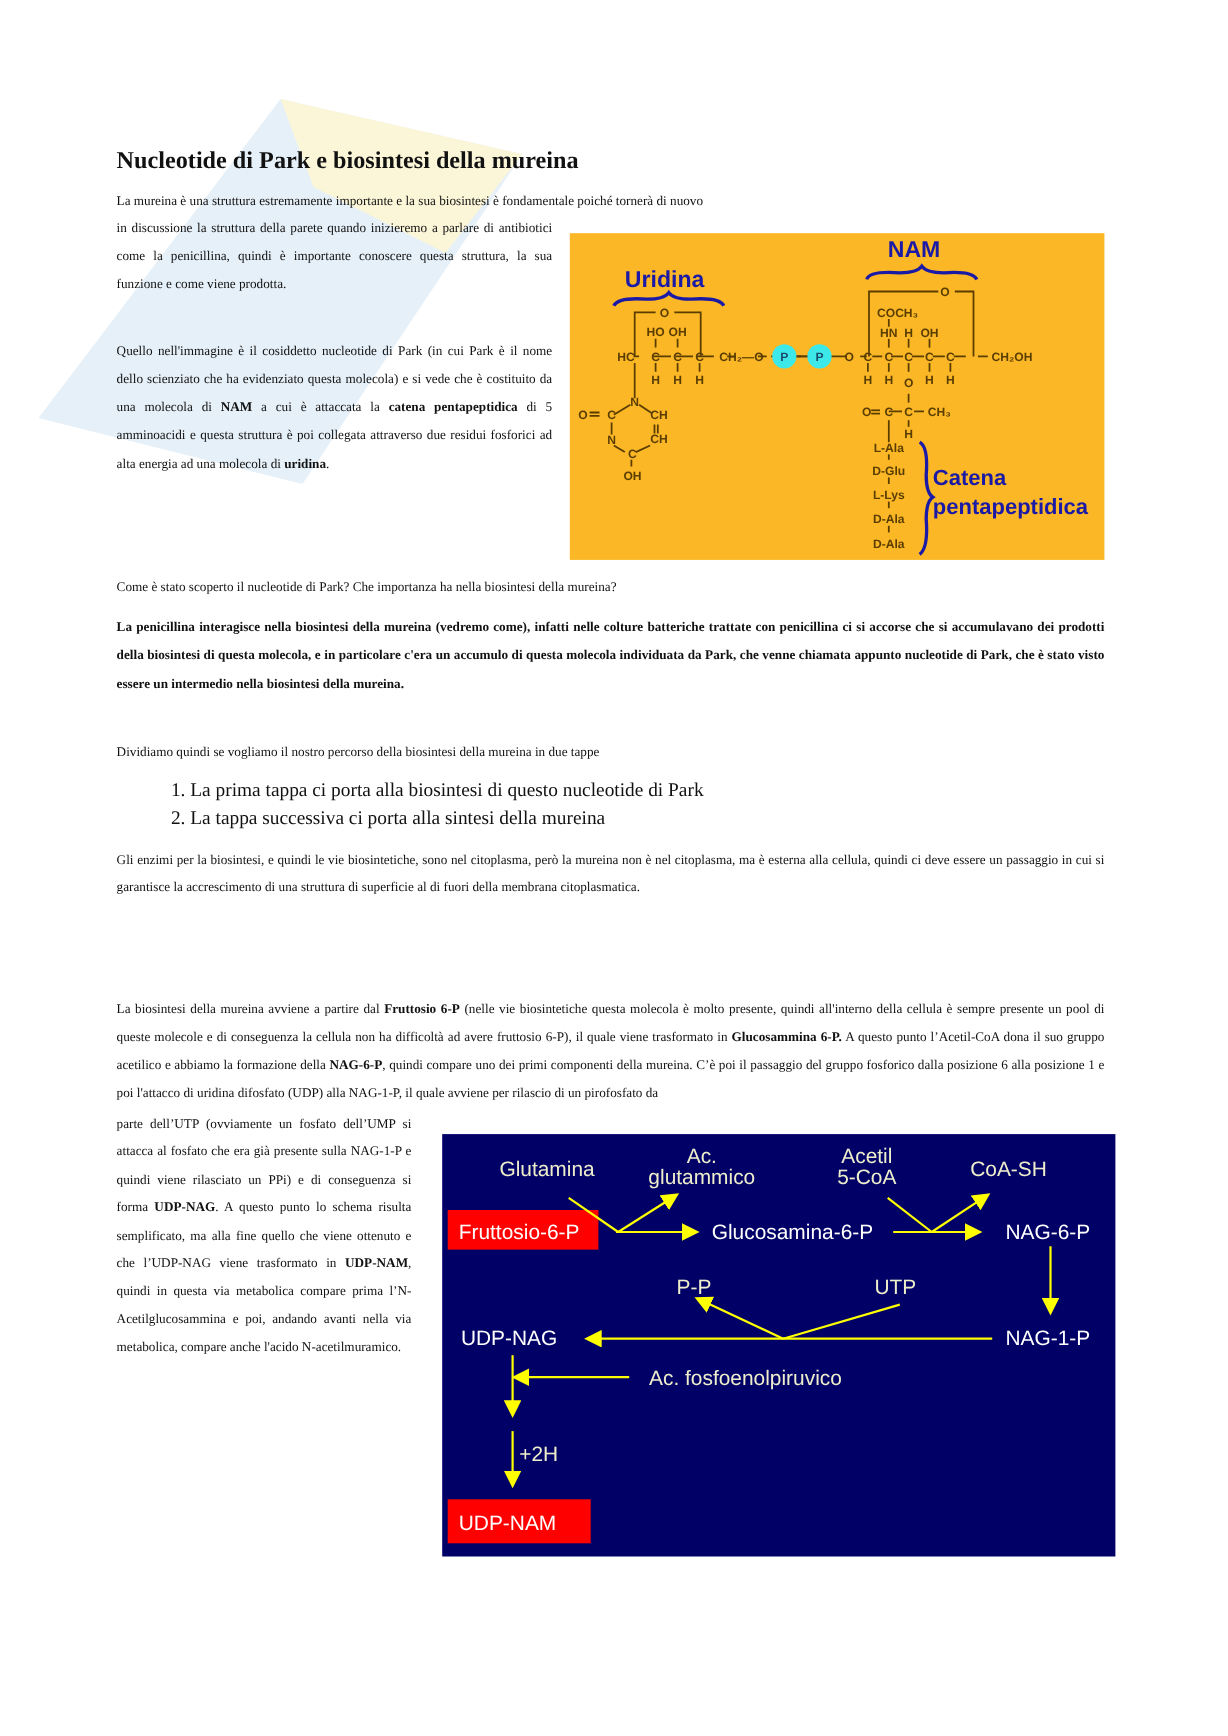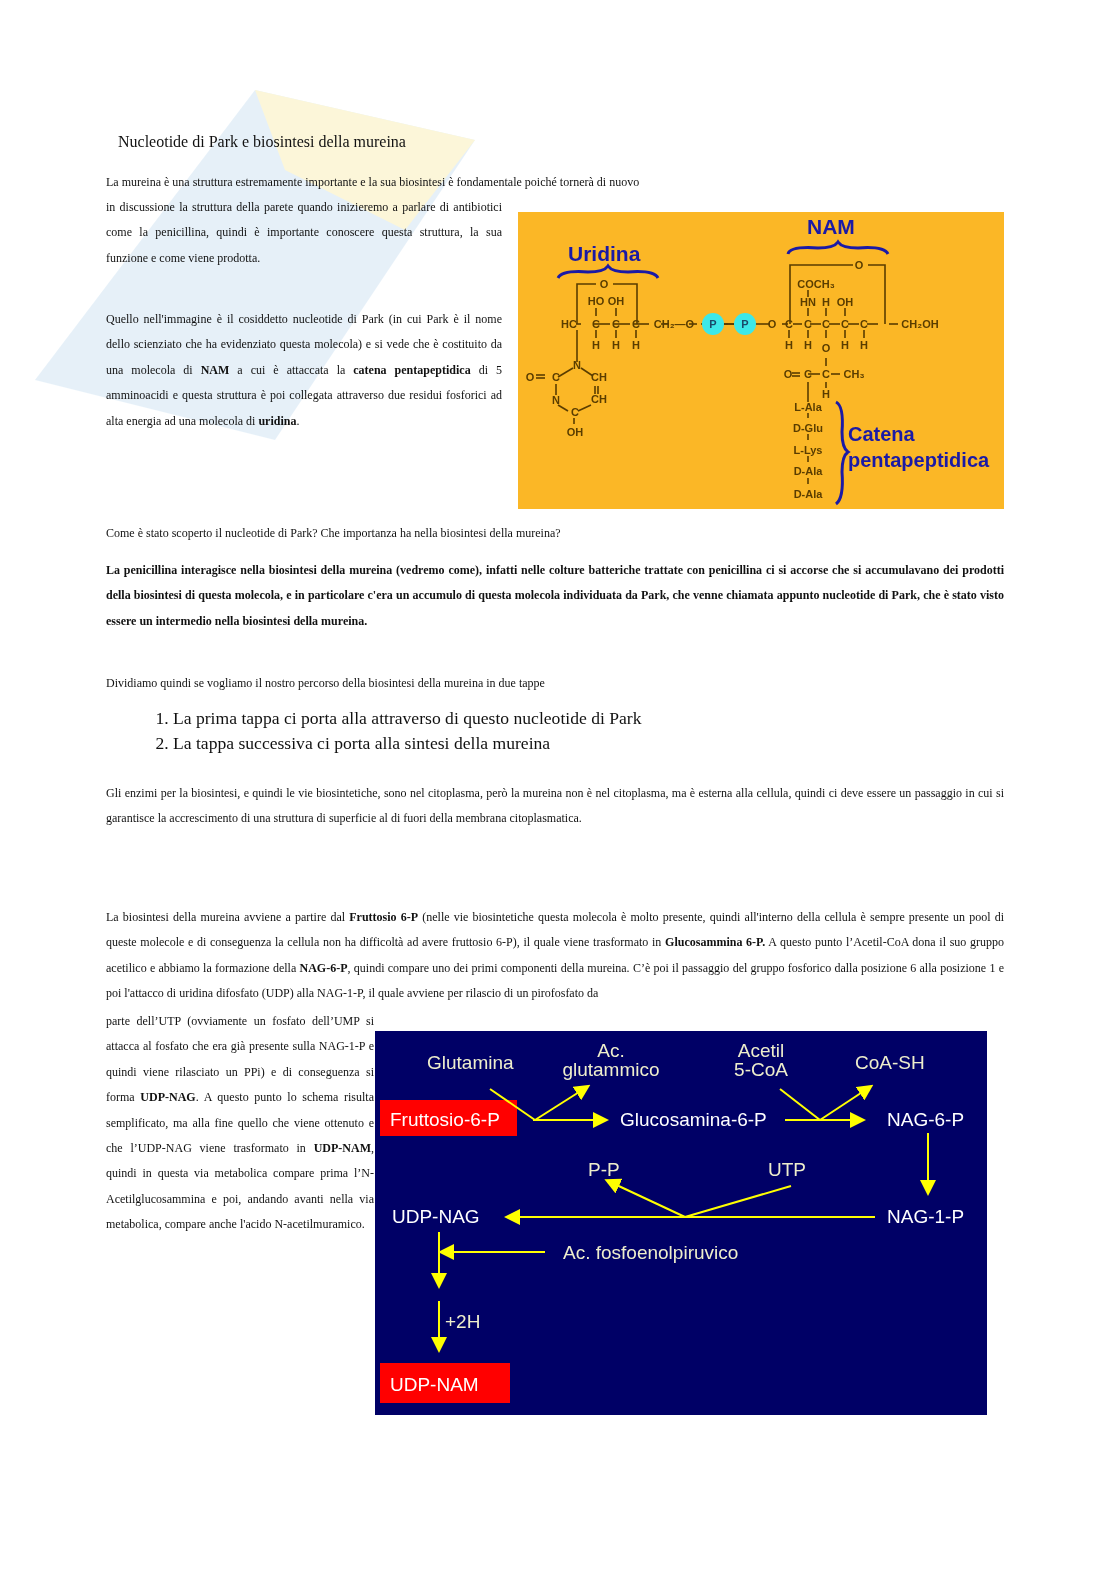--- a/index.html
+++ b/index.html
@@ -1,34 +1,34 @@
 <!DOCTYPE html>
 <html><head>
   <meta charset="utf-8">
   <style>
     html, body { margin: 0; padding: 0; background: #ffffff; }
     body { width: 1116px; height: 1578px; position: relative; overflow: hidden;
            font-family: "Liberation Serif", "DejaVu Serif", serif; color: #111; }
     .watermark { position: absolute; left: 25px; top: 50px; width: 460px; height: 400px; pointer-events: none; opacity: 0.28; }
     .page { position: absolute; left: 106px; top: 0; width: 898px; }
     .t { position: absolute; font-size: 12px; line-height: 25.4px; text-align: justify; }
-    h1.title { position: absolute; top: 133px; left: 12px; margin: 0; font-size: 16px; font-weight: normal; }
+    h1.title { position: absolute; top: 133px; left: 0; margin: 0; font-size: 22px; font-weight: bold; }
     .p1a { top: 170px; left: 0; width: 898px; white-space: nowrap; }
     .p1b { top: 195px; left: 0; width: 396px; text-align-last: left; }
     .p2 { top: 307px; left: 0; width: 396px; }
     .fig1 { position: absolute; left: 412px; top: 212px; width: 486px; height: 297px; background: #fbb726; }
     .q { top: 521px; left: 0; white-space: nowrap; }
     .p3 { top: 558px; left: 0; width: 898px; font-weight: bold; }
     .p4 { top: 671px; left: 0; white-space: nowrap; }
     ol.steps { position: absolute; top: 706px; left: 0; margin: 0; padding-left: 67px; font-size: 17.6px; line-height: 25.4px; }
     ol.steps li { padding-left: 0; }
-    .p5 { top: 769px; left: 0; width: 898px; margin-top: 12px; }
+    .p5 { top: 769px; left: 0; width: 898px; }
     .p6 { top: 905px; left: 0; width: 898px; }
     .p6b { top: 1009px; left: 0; width: 268px; }
-    .fig2 { position: absolute; left: 269px; top: 1031px; width: 612px; height: 384px; background: #000066; }
+    .fig2 { position: absolute; left: 296px; top: 1031px; width: 612px; height: 384px; background: #000066; }
     b { font-weight: bold; }
     svg text { font-family: "Liberation Sans", "DejaVu Sans", sans-serif; }
   </style>
 </head>
 <body>
 
 <svg class="watermark" viewBox="0 0 460 400">
   <polygon points="10,330 230,40 450,90 250,390" fill="#a8cbe8"></polygon>
   <polygon points="230,40 450,90 380,180 260,120" fill="#f5e27a"></polygon>
 </svg>
@@ -176,21 +176,21 @@
         <path d="M318,190 Q326,194 324,220 Q324,236 330,240 Q324,244 324,260 Q326,286 318,292"></path>
       </g>
     </svg>
   </div>
 
   <div class="t q">Come è stato scoperto il nucleotide di Park? Che importanza ha nella biosintesi della mureina?</div>
   <div class="t p3">La penicillina interagisce nella biosintesi della mureina (vedremo come), infatti nelle colture batteriche trattate con penicillina ci si accorse che si accumulavano dei prodotti della biosintesi di questa molecola, e in particolare c'era un accumulo di questa molecola individuata da Park, che venne chiamata appunto nucleotide di Park, che è stato visto essere un intermedio nella biosintesi della mureina.</div>
   <div class="t p4">Dividiamo quindi se vogliamo il nostro percorso della biosintesi della mureina in due tappe</div>
 
   <ol class="steps">
-    <li>La prima tappa ci porta alla attraverso di questo nucleotide di Park</li>
+    <li>La prima tappa ci porta alla biosintesi di questo nucleotide di Park</li>
     <li>La tappa successiva ci porta alla sintesi della mureina</li>
   </ol>
 
   <div class="t p5">Gli enzimi per la biosintesi, e quindi le vie biosintetiche, sono nel citoplasma, però la mureina non è nel citoplasma, ma è esterna alla cellula, quindi ci deve essere un passaggio in cui si garantisce la accrescimento di una struttura di superficie al di fuori della membrana citoplasmatica.</div>
 
   <div class="t p6"><span>La biosintesi della mureina avviene a partire dal </span><b>Fruttosio 6-P</b><span> (nelle vie biosintetiche questa molecola è molto presente, quindi all'interno della cellula è sempre presente un pool di queste molecole e di conseguenza la cellula non ha difficoltà ad avere fruttosio 6-P), il quale viene trasformato in </span><b>Glucosammina 6-P.</b><span>  A questo punto l’Acetil-CoA dona il suo gruppo acetilico e abbiamo la formazione della </span><b>NAG-6-P</b><span>, quindi compare uno dei primi componenti della mureina. C’è poi il passaggio del gruppo fosforico dalla posizione 6 alla posizione 1 e poi l'attacco di uridina difosfato (UDP) alla NAG-1-P, il quale avviene per rilascio di un pirofosfato da</span></div>
 
   <div class="t p6b"><span>parte dell’UTP (ovviamente un fosfato dell’UMP si attacca al fosfato che era già presente sulla NAG-1-P e quindi viene rilasciato un PPi) e di conseguenza si forma </span><b>UDP-NAG</b><span>. A questo punto lo schema risulta semplificato, ma alla fine quello che viene ottenuto e che l’UDP-NAG viene trasformato in </span><b>UDP-NAM</b><span>, quindi in questa via metabolica compare prima l’N-Acetilglucosammina e poi, andando avanti nella via metabolica, compare anche l'acido N-acetilmuramico.</span></div>
 
   <div class="fig2">

